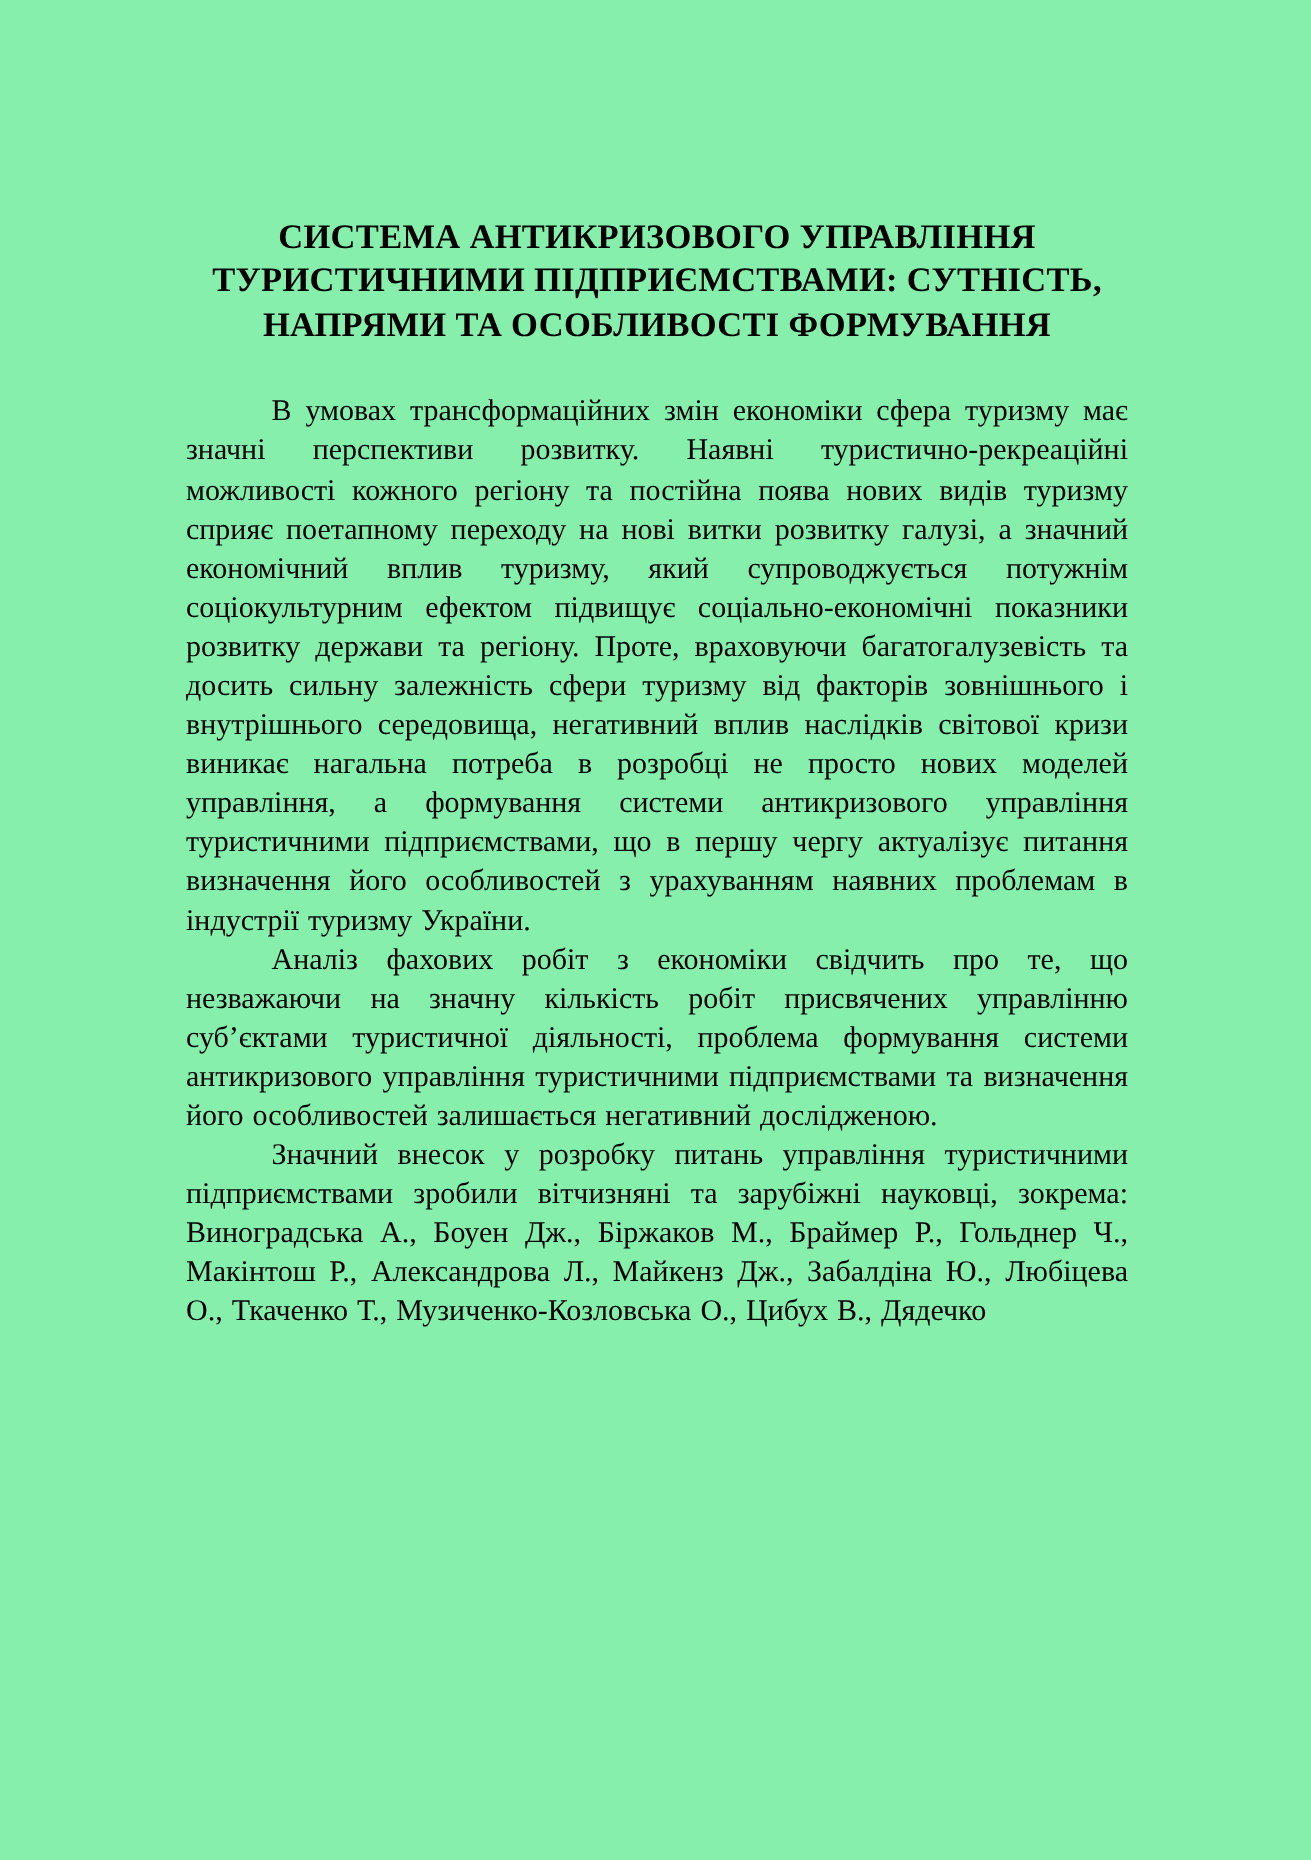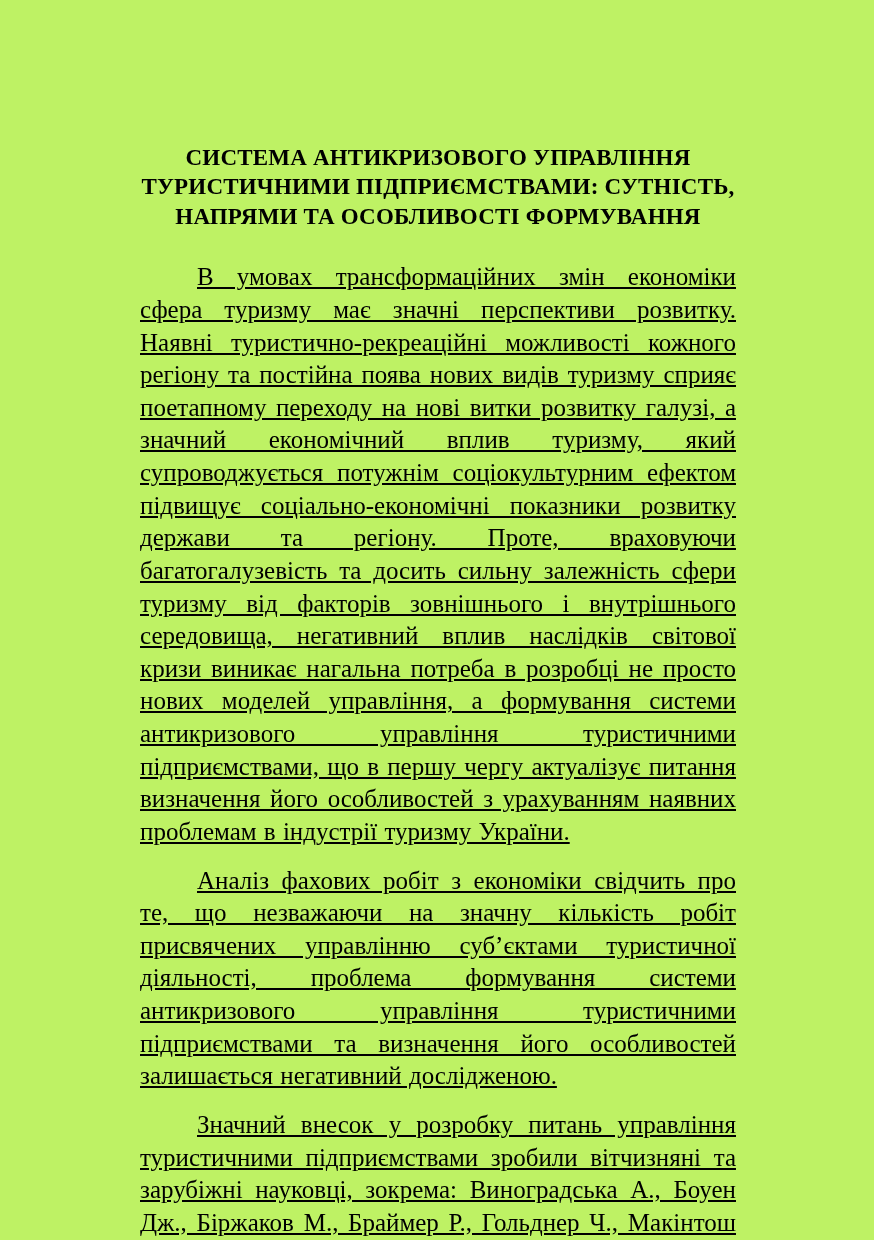--- a/index.html
+++ b/index.html
@@ -4,47 +4,46 @@
 <style>
   html, body {
     margin: 0;
     padding: 0;
     background: #ffffff;
   }
   .page {
     position: relative;
     width: 874px;
     height: 1240px;
-    background: #bef264;
+    background: #86efac;
     overflow: hidden;
     font-family: "Liberation Serif", "DejaVu Serif", serif;
     color: #000000;
   }
   .content {
     position: absolute;
     top: 143px;
     left: 124px;
     width: 628px;
   }
   .doc-title {
     margin: 0 0 30px 0;
     font-size: 23px;
     line-height: 1.28;
     font-weight: bold;
     text-align: center;
     letter-spacing: 0.2px;
   }
   .doc-paragraph {
-    margin: 16px;
-    font-size: 25px;
+    margin: 0;
+    font-size: 20px;
     line-height: 1.305;
     text-align: justify;
     text-indent: 57px;
     word-spacing: 1px;
-    text-decoration: underline;
   }
 </style>
 </head>
 <body>
 
 <div class="page">
   <div class="content">
     <h1 class="doc-title">СИСТЕМА АНТИКРИЗОВОГО УПРАВЛІННЯ ТУРИСТИЧНИМИ ПІДПРИЄМСТВАМИ: СУТНІСТЬ, НАПРЯМИ ТА ОСОБЛИВОСТІ ФОРМУВАННЯ</h1>
     <p class="doc-paragraph">В умовах трансформаційних змін економіки сфера туризму має значні перспективи розвитку. Наявні туристично-рекреаційні можливості кожного регіону та постійна поява нових видів туризму сприяє поетапному переходу на нові витки розвитку галузі, а значний економічний вплив туризму, який супроводжується потужнім соціокультурним ефектом підвищує соціально-економічні показники розвитку держави та регіону. Проте, враховуючи багатогалузевість та досить сильну залежність сфери туризму від факторів зовнішнього і внутрішнього середовища, негативний вплив наслідків світової кризи виникає нагальна потреба в розробці не просто нових моделей управління, а формування системи антикризового управління туристичними підприємствами, що в першу чергу актуалізує питання визначення його особливостей з урахуванням наявних проблемам в індустрії туризму України.</p>
     <p class="doc-paragraph">Аналіз фахових робіт з економіки свідчить про те, що незважаючи на значну кількість робіт присвячених управлінню суб’єктами туристичної діяльності, проблема формування системи антикризового управління туристичними підприємствами та визначення його особливостей залишається негативний дослідженою.</p>

